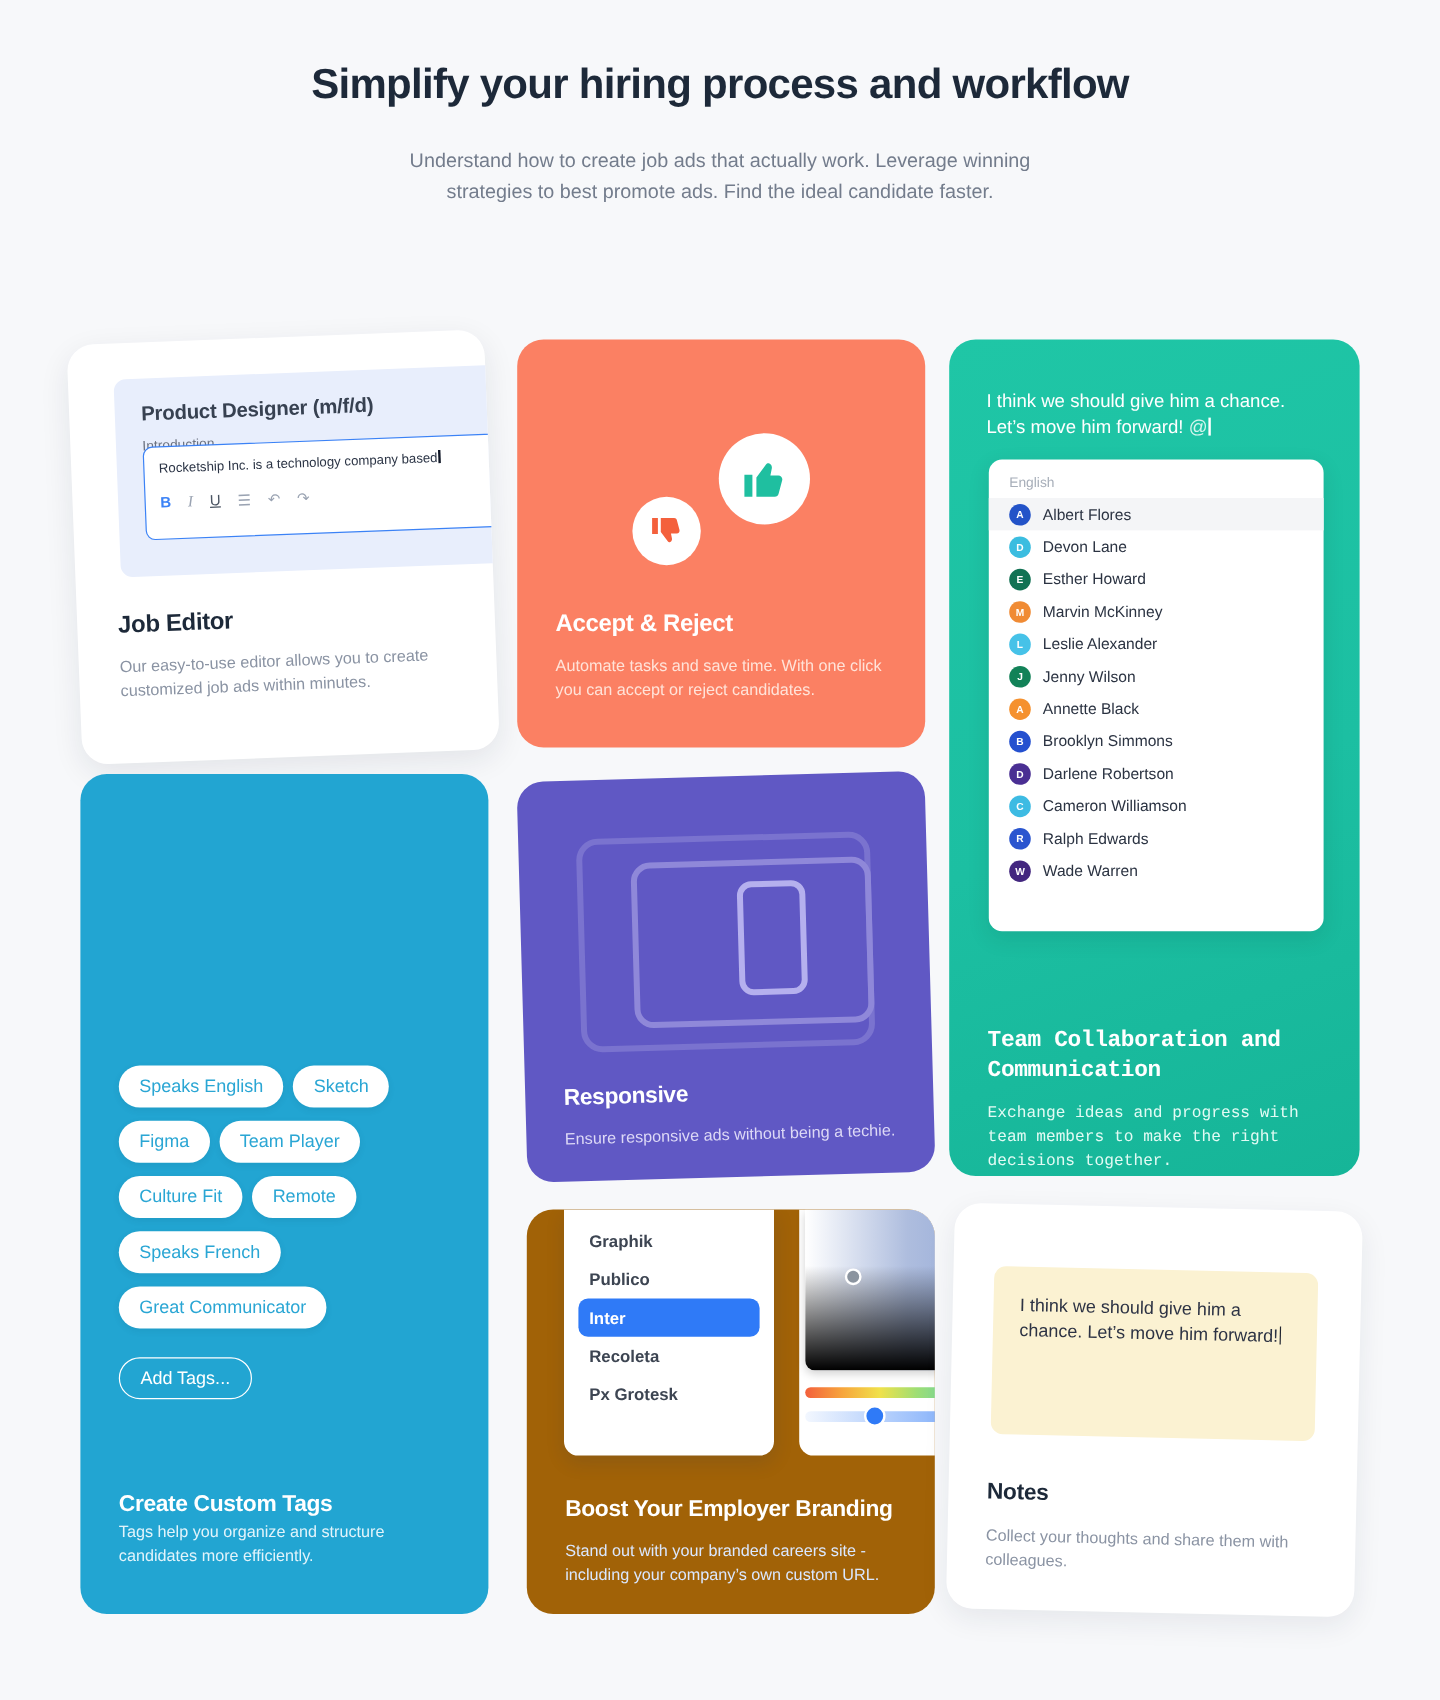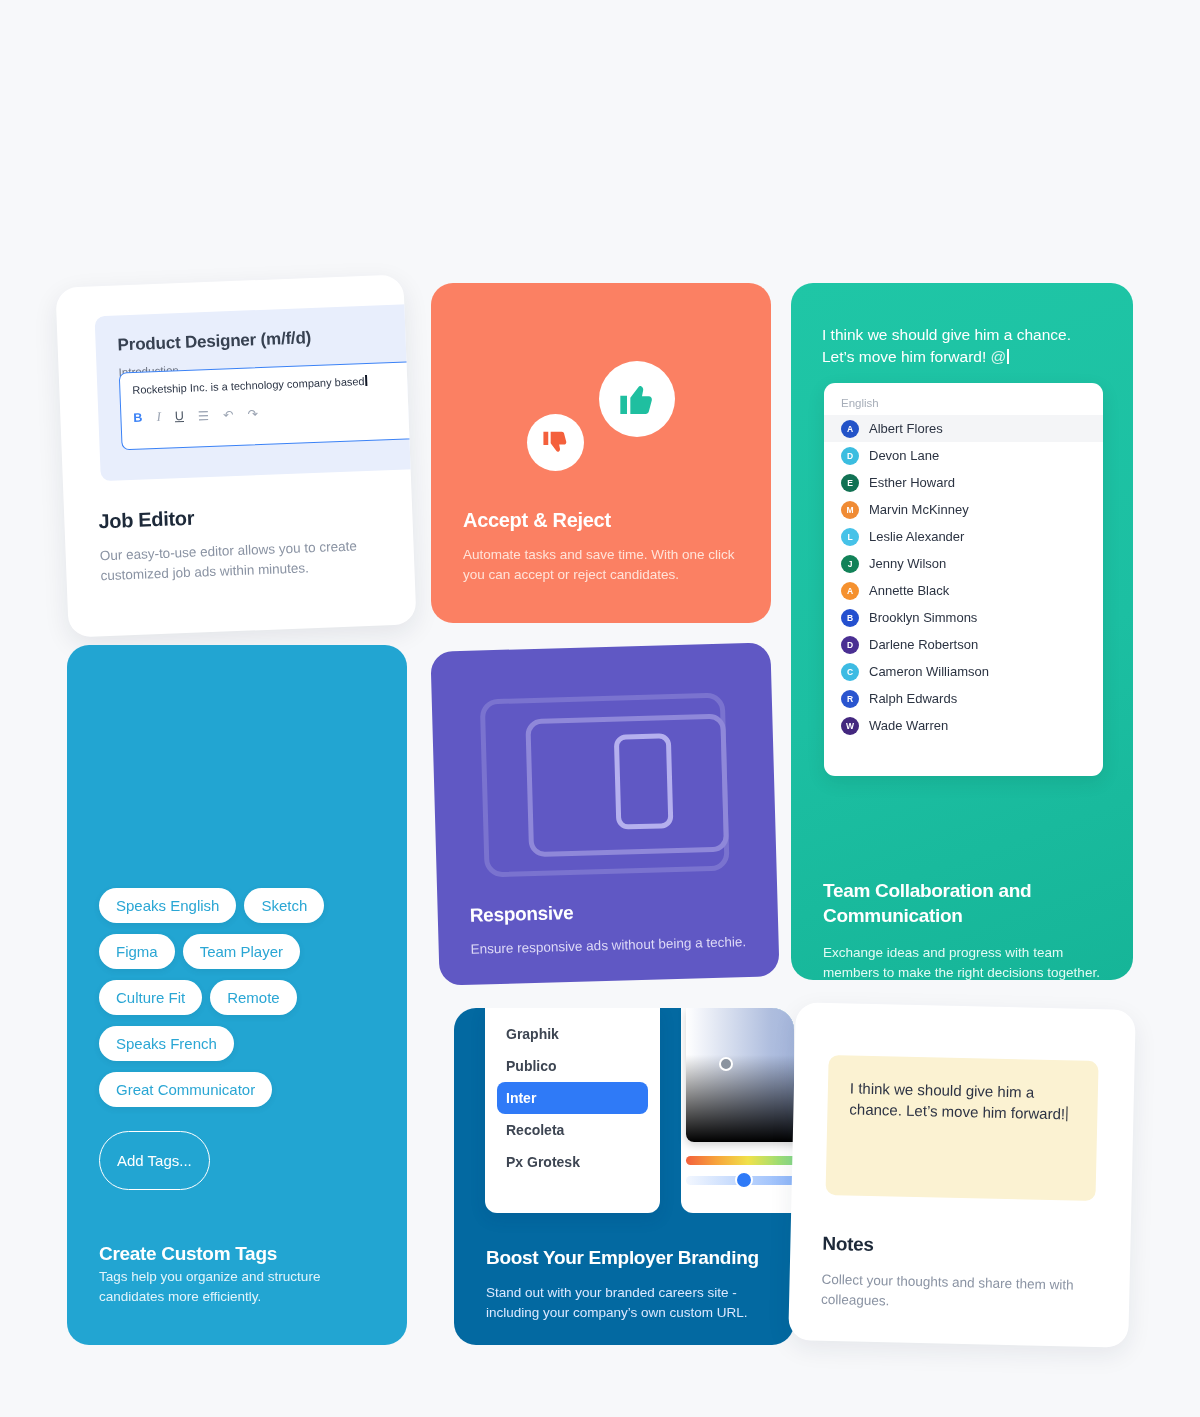--- a/index.html
+++ b/index.html
@@ -94,64 +94,64 @@
   .mention-row {
     display: flex; align-items: center; gap: 10px;
     padding: 4.5px 0 4.5px 17px; font-size: 13px; color: #2b3342;
   }
   .mention-row.active { background:#f4f5f7; }
   .avatar {
     width: 18px; height: 18px; border-radius: 50%; flex: none;
     color:#fff; font-size: 8.5px; font-weight: 700;
     display:flex; align-items:center; justify-content:center;
   }
-  .team-foot { position:absolute; left:32px; top:596px; width:286px; }
+  .team-foot { position:absolute; left:32px; top:572px; width:286px;font-family:Liberation Mono, monospace; }
   .team-foot .card-title { font-size:19px; color:#fff; line-height:1.3; }
   .team-foot .card-desc { margin-top:15px; font-size:13.5px; color:#e2fbf4; }
 
   
   #card-tags {
     left: 67px; top: 645px; width: 340px; height: 700px;
     background: #22a5d2;
   }
   .tag-wrap {
     position:absolute; left:32px; top:243px; width:262px;
     display:flex; flex-wrap:wrap; gap:11px 8px;
   }
   .tag {
     background:#fff; color:#2aa6d4; font-size:15px; font-weight:500;
     padding: 9px 17px; border-radius: 30px; white-space:nowrap;
     box-shadow: 0 2px 6px rgba(0,50,80,0.09);
   }
   .tag-add {
     position:absolute; left:32px; top:486px;
     border:1.6px solid #fff; color:#fff; background:transparent;
-    font-size:15px; padding: 20px 17px; border-radius: 30px;
+    font-size:15px; padding: 8px 17px; border-radius: 30px;
   }
   .tags-foot { position:absolute; left:32px; top:598px; width:270px; }
   .tags-foot .card-title { font-size:19px; color:#fff; }
   .tags-foot .card-desc { margin-top:2px; font-size:13.5px; color:#e2f4fb; }
 
   
   #card-resp {
     left: 435px; top: 647px; width: 340px; height: 334px;
     background: #6058c4; transform: rotate(-1.6deg);
   }
   .resp-art { position:absolute; left:48px; top:49px; width:245px; height:178px; }
   .rr { position:absolute; border-radius:18px; border-style:solid; }
   #rr1 { left:0;   top:0;   width:245px; height:178px; border-width:5px; border-color:#7a73cf; }
   #rr2 { left:45px;top:21px;width:200px; height:138px; border-width:5px; border-color:#8f88d9; border-radius:16px;}
   #rr3 { left:133px;top:39px;width:57px; height:95px;  border-width:5px; border-color:#b5b0ee; border-radius:12px;}
   #card-resp .card-title { position:absolute; left:32px; top:254px; font-size:19px; color:#fff; }
   #card-resp .card-desc  { position:absolute; left:32px; top:289px; width:290px; font-size:13.5px; color:#ddd9f6;}
 
   
   #card-brand {
-    left: 454px; top: 1008px; width: 340px; height: 337px;
-    background: #0369a1;
+    left: 439px; top: 1008px; width: 340px; height: 337px;
+    background: #a16207;
   }
   .font-panel {
     position:absolute; left:31px; top:0; width:175px; height:205px;
     background:#fff; border-radius: 0 0 12px 12px;
     box-shadow: 0 6px 16px rgba(10,40,100,0.12); padding: 10px 12px 0 12px;
   }
   .font-item { font-size: 14px; color:#4b5563; padding: 8px 9px; border-radius:8px; }
   .font-item.serif { font-family:Liberation Sans, sans-serif; font-weight:700; color:#3d4552;}
   .font-item.bold  { font-weight:700; color:#3d4552; }
   .font-item.sel   { background:#2f7af7; color:#fff; font-weight:700; }
@@ -202,20 +202,24 @@
     vertical-align:-2px; margin-left:1px; }
   .notes-foot { position:absolute; left:32px; top:230px; width:275px; }
   .notes-foot .card-title { font-size:19px; color:#1d2939; }
   .notes-foot .card-desc { margin-top:15px; font-size:13.5px; color:#8a93a3; }
 </style>
 </head>
 <body>
 
 <div class="page">
 
+  <div class="hero">
+    <h1>Simplify your hiring process and workflow</h1>
+    <p>Understand how to create job ads that actually work. Leverage winning strategies to best promote ads. Find the ideal candidate faster.</p>
+  </div>
 
   <div class="grid">
 
     <div class="card" id="card-job">
       <div class="editor-panel">
         <div class="editor-job-title">Product Designer (m/f/d)</div>
         <div class="editor-label">Introduction</div>
         <div class="editor-box">
           <div class="editor-text"><span>Rocketship Inc. is a technology company based</span><span class="caret-inline"></span></div>
           <div class="editor-toolbar">

